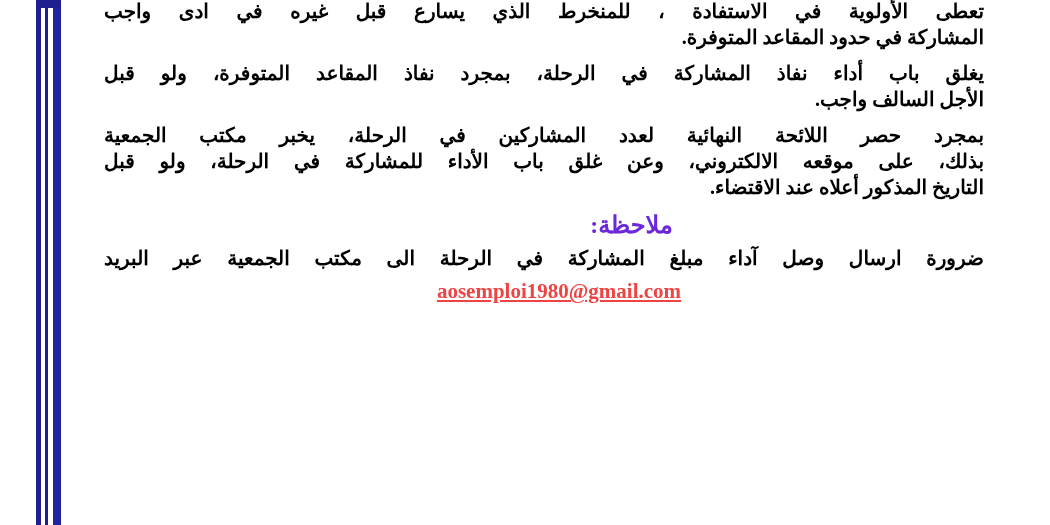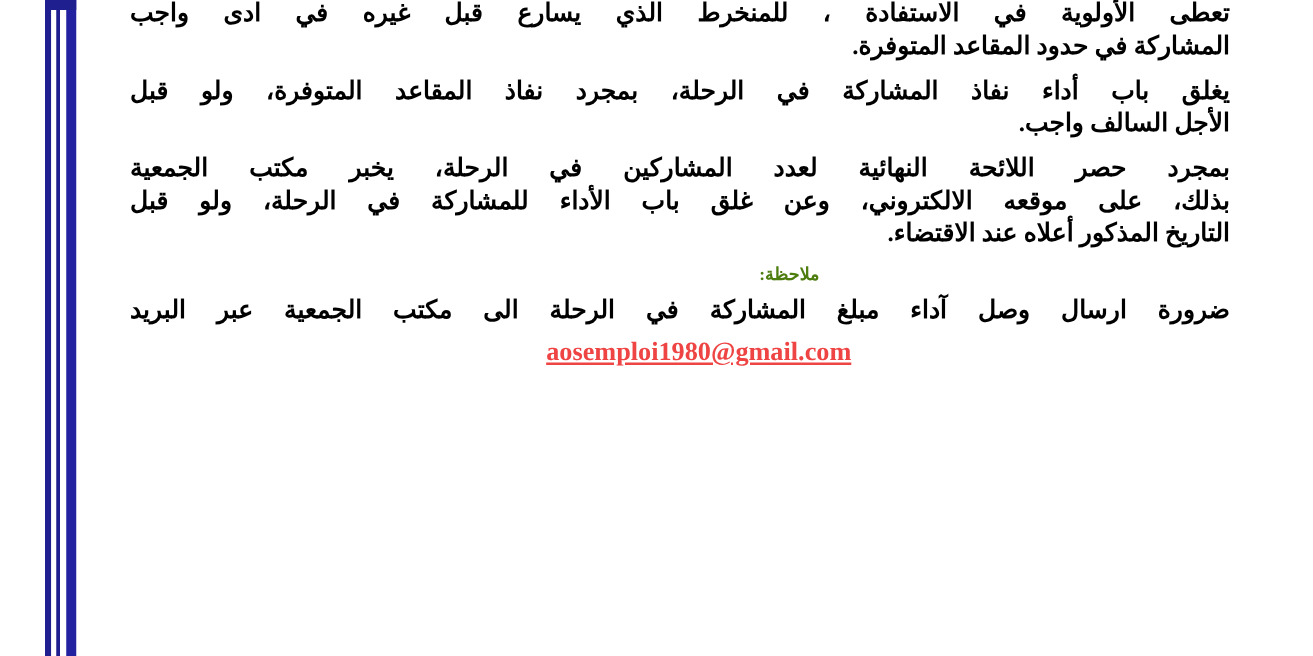--- a/index.html
+++ b/index.html
@@ -98,22 +98,22 @@
     margin-top: 9px;
   }
   .para.p3-last {
     text-align-last: right;
   }
 
   .note-label {
     direction: rtl;
     text-align: center;
     font-weight: bold;
-    font-size: 14px;
-    color: #4d7c0f;
+    font-size: 24px;
+    color: #6d28d9;
     margin: 10px 0 0 0;
     padding-left: 175px;
   }
 
   .para.p4 {
     margin-top: 6px;
   }
   .para.p4-last {
     text-align-last: justify;
     word-spacing: 10px;

